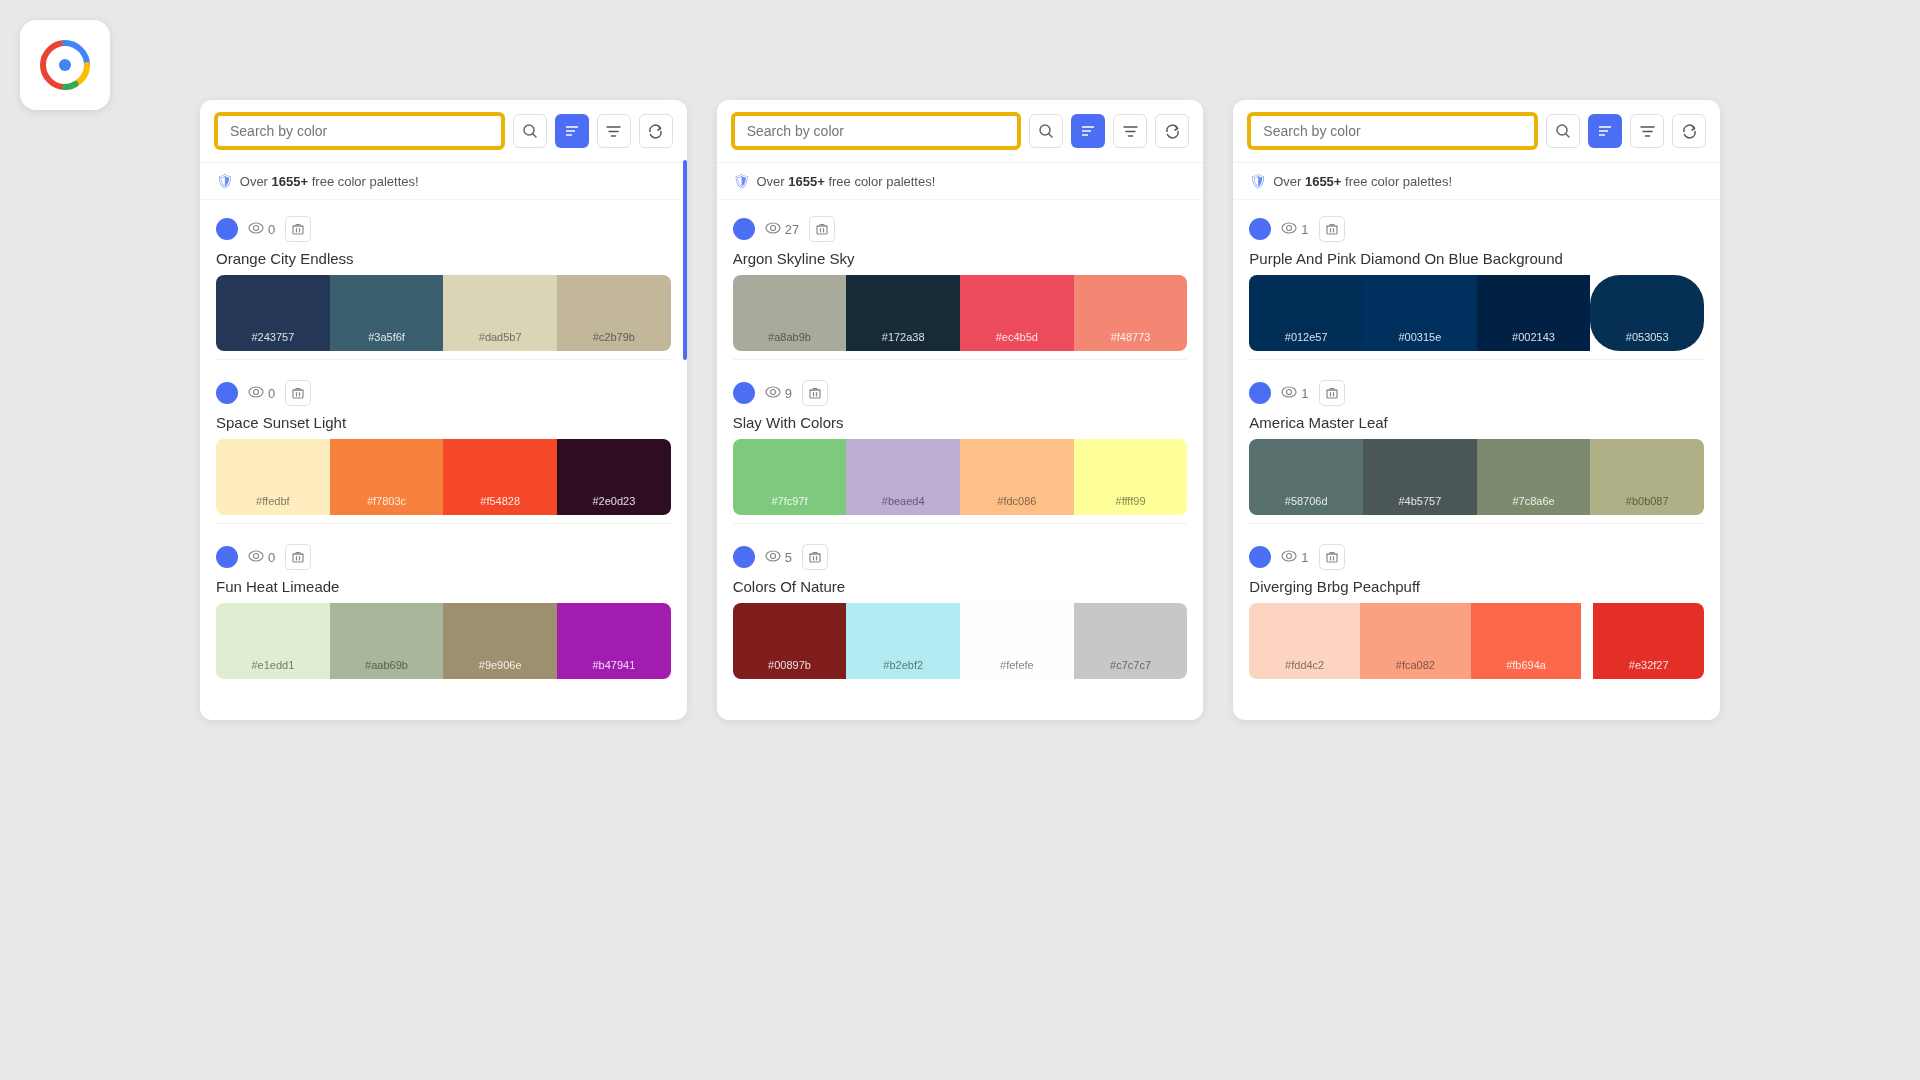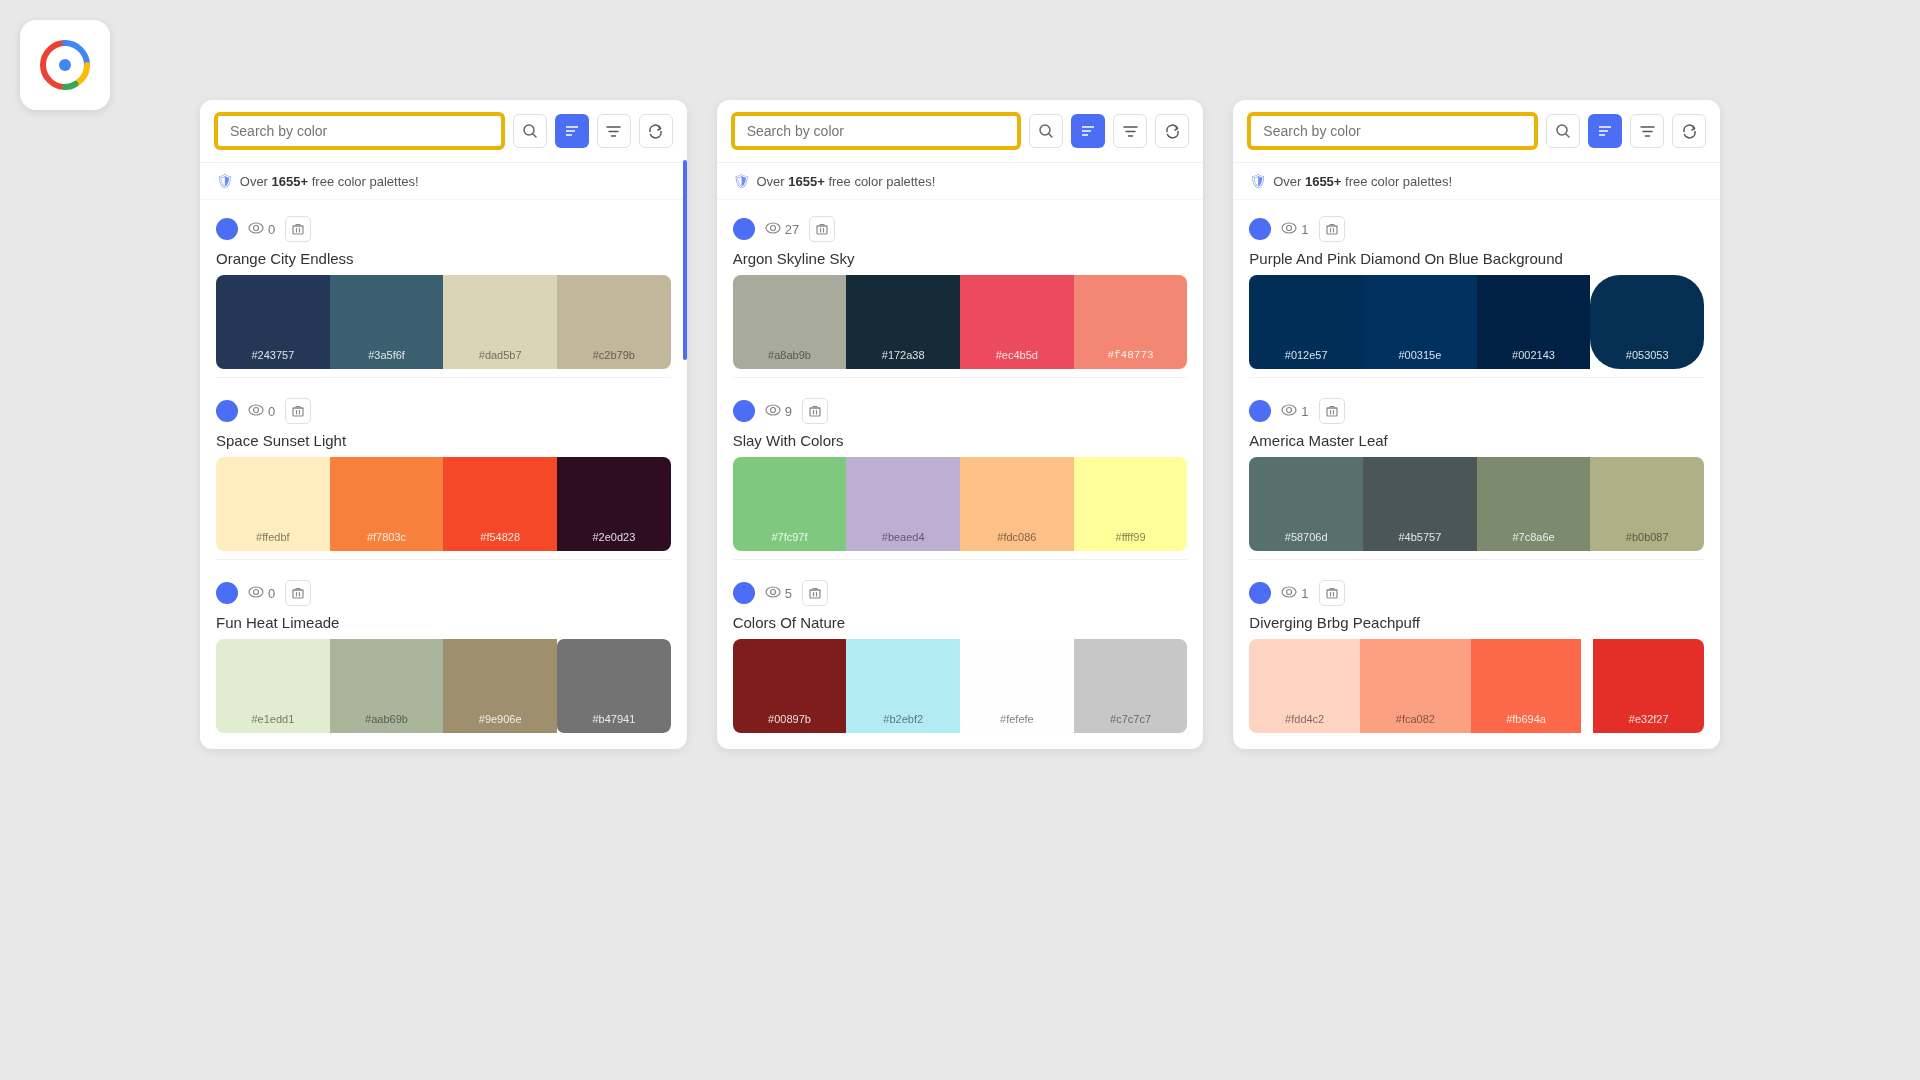--- a/index.html
+++ b/index.html
@@ -207,21 +207,21 @@
       font-size: 15px;
       font-weight: 500;
       color: #333;
     }
 
     
     .color-swatches {
       display: flex;
       border-radius: 8px;
       overflow: hidden;
-      height: 94px;
+      height: 76px;
     }
 
     .swatch {
       flex: 1;
       display: flex;
       align-items: flex-end;
       justify-content: center;
       padding-bottom: 8px;
       font-size: 11px;
       font-weight: 500;
@@ -384,21 +384,21 @@
       <line x1="4.5" y1="5.5" x2="4.5" y2="9" stroke="#888" stroke-width="1.2" stroke-linecap="round"></line>
       <line x1="7.5" y1="5.5" x2="7.5" y2="9" stroke="#888" stroke-width="1.2" stroke-linecap="round"></line>
     </svg>
             </button>
           </div>
           <div class="palette-name">Fun Heat Limeade</div>
           <div class="color-swatches">
             <div class="swatch light-text" style="background: rgb(225, 237, 209);">#e1edd1</div>
             <div class="swatch light-text" style="background: rgb(170, 182, 155);">#aab69b</div>
             <div class="swatch" style="background: rgb(158, 144, 110);">#9e906e</div>
-            <div class="swatch" style="background: #737373; border-radius: 7px;">#b47941</div>
+            <div class="swatch" style="background: #a21caf;">#b47941</div>
           </div>
         </div>
       </div>
     </div>
     <div class="panel panel-wrapper-rel">
       <div class="search-bar">
     <input class="search-input" type="text" placeholder="Search by color" value="" style="">
     <button class="search-btn">
       <svg width="16" height="16" viewBox="0 0 16 16" fill="none">
         <circle cx="7" cy="7" r="5" stroke="#666" stroke-width="1.5"></circle>
@@ -450,21 +450,21 @@
       <line x1="4.5" y1="5.5" x2="4.5" y2="9" stroke="#888" stroke-width="1.2" stroke-linecap="round"></line>
       <line x1="7.5" y1="5.5" x2="7.5" y2="9" stroke="#888" stroke-width="1.2" stroke-linecap="round"></line>
     </svg>
             </button>
           </div>
           <div class="palette-name">Argon Skyline Sky</div>
           <div class="color-swatches">
             <div class="swatch light-text" style="background: rgb(168, 171, 155);">#a8ab9b</div>
             <div class="swatch" style="background: rgb(23, 42, 56);">#172a38</div>
             <div class="swatch" style="background: rgb(236, 75, 93);">#ec4b5d</div>
-            <div class="swatch" style="background: rgb(244, 135, 115); font-family: Liberation Mono, monospace;">#f48773</div>
+            <div class="swatch" style="background: rgb(244, 135, 115);">#f48773</div>
           </div>
           <div class="palette-divider"></div>
         </div>
         <div class="palette-item">
           <div class="palette-meta">
             <div class="palette-dot"></div>
             <div class="palette-views">
       <span class="eye-icon">
         <svg width="16" height="12" viewBox="0 0 16 12" fill="none">
           <ellipse cx="8" cy="6" rx="7" ry="5" stroke="#888" stroke-width="1.2"></ellipse>

